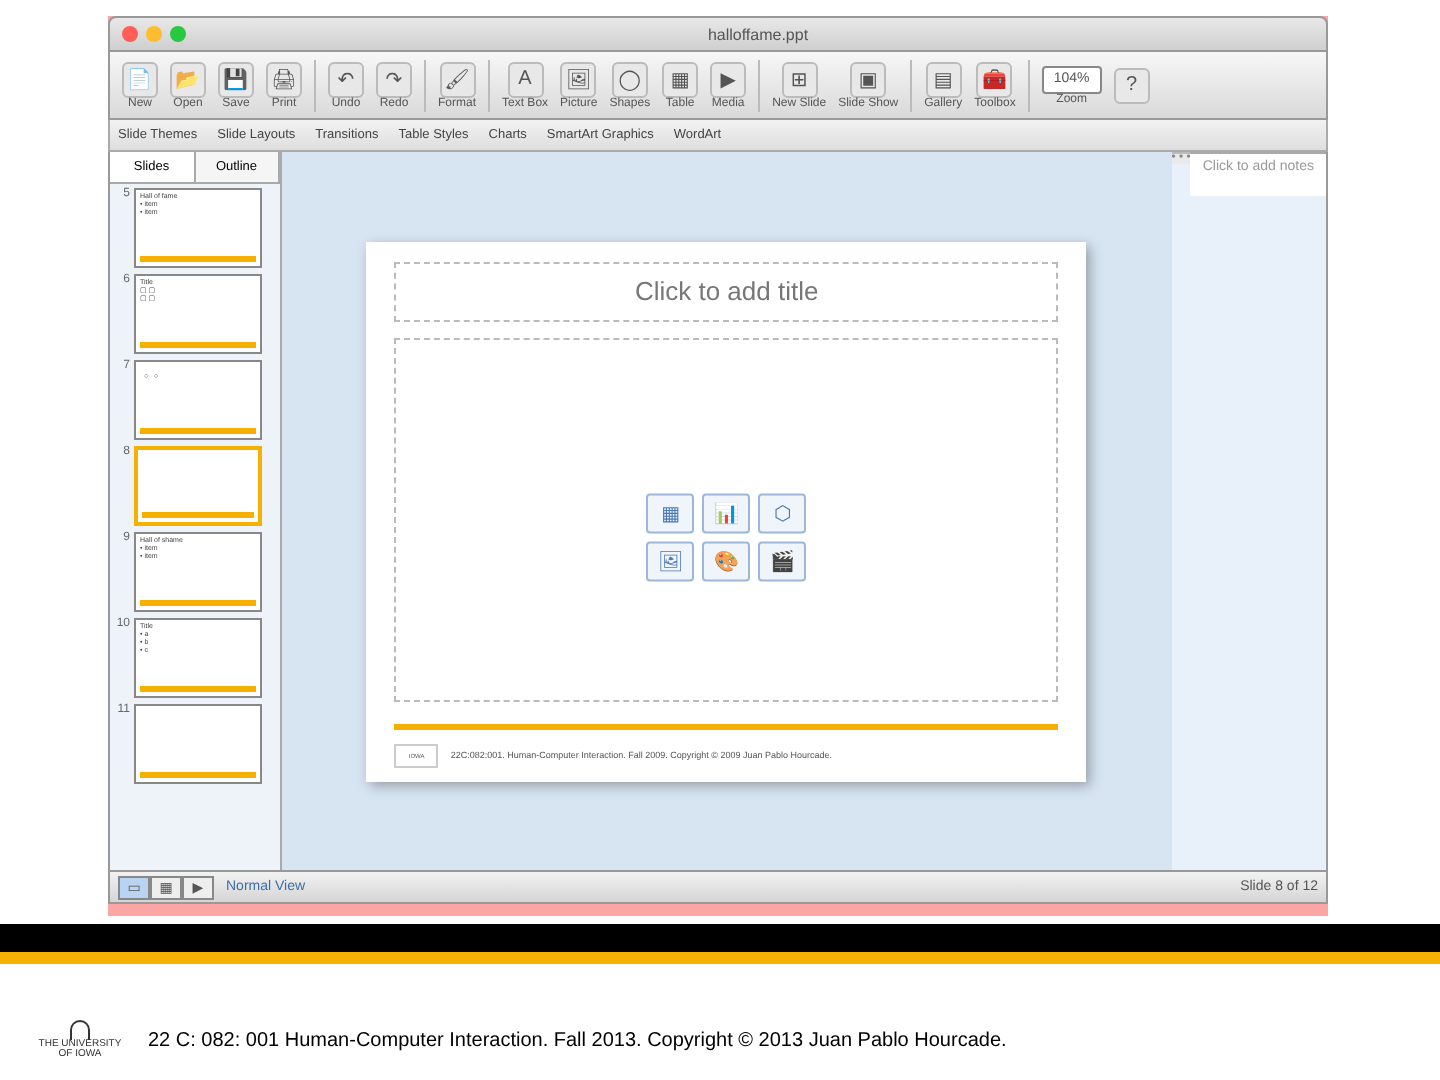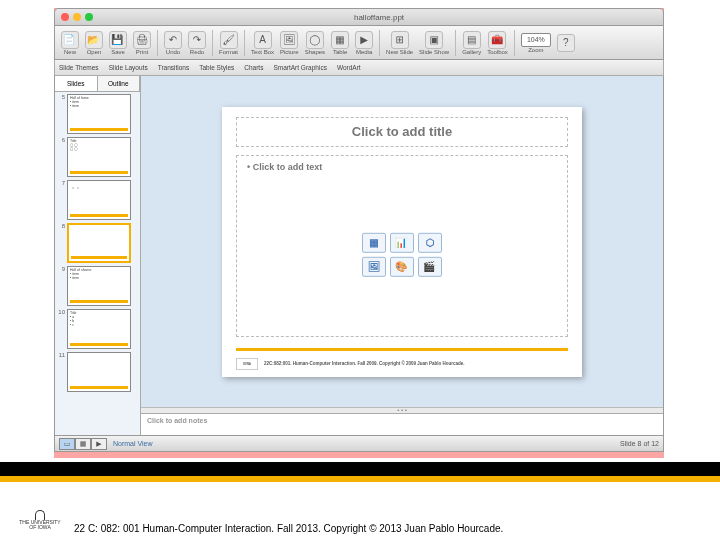--- a/index.html
+++ b/index.html
@@ -31,21 +31,21 @@
   .panel-tab { flex: 1; font-size: 6.5px; display: flex; align-items: center; justify-content: center; border-right: 1px solid #aaa; cursor: pointer; }
   .panel-tab.active { background: #fff; }
   .thumbs { flex: 1; overflow: hidden; padding: 2px; }
   .thumb-row { display: flex; align-items: flex-start; gap: 2px; margin-bottom: 3px; }
   .thumb-num { font-size: 6px; color: #666; width: 8px; text-align: right; }
   .thumb { width: 64px; height: 40px; background: #fff; border: 1px solid #888; position: relative; }
   .thumb.selected { border: 2px solid #f5b000; }
   .thumb-bar { position: absolute; bottom: 2px; left: 2px; right: 2px; height: 3px; background: #f5b000; }
   .thumb-content { padding: 2px; font-size: 3.5px; color: #444; line-height: 1.1; }
   
-  .edit-area { flex: 1; display: flex; flex-direction: column; font-weight: bold; }
+  .edit-area { flex: 1; display: flex; flex-direction: row; }
   .canvas-wrap { flex: 1; display: flex; align-items: center; justify-content: center; background: #d7e4f2; position: relative; }
   .slide-canvas { width: 360px; height: 270px; background: #fff; box-shadow: 2px 2px 6px rgba(0,0,0,.3); position: relative; }
   .title-ph { position: absolute; top: 10px; left: 14px; right: 14px; height: 30px; border: 1px dashed #bbb; display: flex; align-items: center; justify-content: center; font-size: 13px; color: #777; }
   .body-ph { position: absolute; top: 48px; left: 14px; right: 14px; bottom: 40px; border: 1px dashed #bbb; padding: 6px 10px; }
   .body-text { font-size: 9px; color: #777; }
   .content-icons { position: absolute; top: 50%; left: 50%; transform: translate(-50%,-30%); display: grid; grid-template-columns: repeat(3,24px); gap: 4px; }
   .ci { width: 24px; height: 20px; background: #f0f5fb; border: 1px solid #9bb8d8; border-radius: 2px; display: flex; align-items: center; justify-content: center; font-size: 10px; color: #4a7ab8; cursor: pointer; }
   .slide-footer-bar { position: absolute; bottom: 26px; left: 14px; right: 14px; height: 3px; background: #f5b000; }
   .slide-footer { position: absolute; bottom: 6px; left: 14px; right: 14px; height: 14px; display: flex; align-items: center; gap: 6px; font-size: 4.5px; color: #555; }
   .logo-box { width: 22px; height: 12px; border: 1px solid #ccc; display: flex; align-items: center; justify-content: center; font-size: 3px; }
@@ -53,21 +53,21 @@
   .drag-dots { text-align: center; font-size: 6px; color: #888; background: #eaeaea; height: 6px; line-height: 4px; border-top: 1px solid #bbb; }
   
   .status-bar { height: 16px; background: linear-gradient(#f2f2f2,#d5d5d5); border: 1px solid #999; border-top: none; display: flex; align-items: center; padding: 0 4px; font-size: 7px; color: #555; }
   .view-btns { display: flex; gap: 0; margin-right: 6px; }
   .view-btn { width: 16px; height: 12px; border: 1px solid #888; background: #eee; display: flex; align-items: center; justify-content: center; font-size: 7px; cursor: pointer; }
   .view-btn.active { background: #b8d4f0; }
   .status-spacer { flex: 1; }
   
   .outer-bar { position: absolute; left: 0; right: 0; height: 6px; background: #f5b000; }
   .outer-black { position: absolute; left: 0; right: 0; background: #000; }
-  .outer-footer { position: absolute; bottom: 6px; left: 0; right: 12px; display: flex; align-items: flex-end; padding: 0 18px; gap: 12px; }
+  .outer-footer { position: absolute; bottom: 6px; left: 0; right: 12px; display: flex; align-items: center; padding: 0 18px; gap: 12px; }
   .iowa-logo { width: 44px; height: 28px; display: flex; flex-direction: column; align-items: center; justify-content: center; font-size: 5px; color: #333; line-height: 1; }
   .iowa-dome { width: 10px; height: 10px; border: 1px solid #333; border-radius: 50% 50% 0 0; border-bottom: none; }
   .outer-caption { font-size: 10px; color: #000; font-family: Arial, sans-serif; }
 </style>
 </head>
 <body>
 
 <div class="slide-container">
 
   <div class="screenshot-area">
@@ -229,21 +229,20 @@
               </div>
             </div>
         </div>
       </div>
 
       <div class="edit-area">
         <div class="canvas-wrap">
           <div class="slide-canvas">
             <div class="title-ph">Click to add title</div>
             <div class="body-ph">
-              <div class="body-text">• <span>Click to add text</span></div>
               <div class="content-icons">
                 <div class="ci">▦</div>
                 <div class="ci">📊</div>
                 <div class="ci">⬡</div>
                 <div class="ci">🖼</div>
                 <div class="ci">🎨</div>
                 <div class="ci">🎬</div>
               </div>
             </div>
             <div class="slide-footer-bar"></div>

